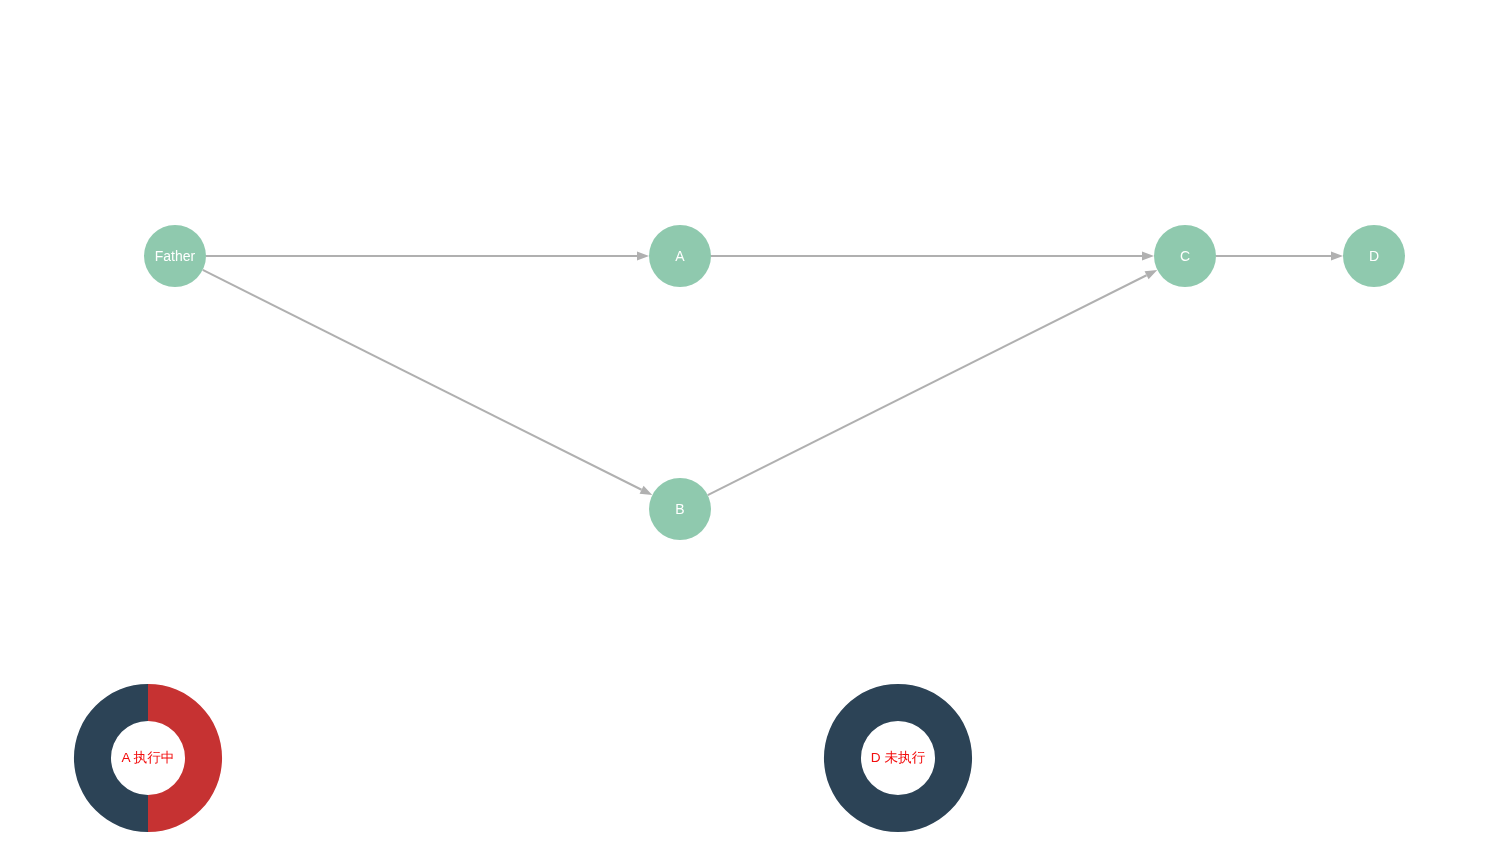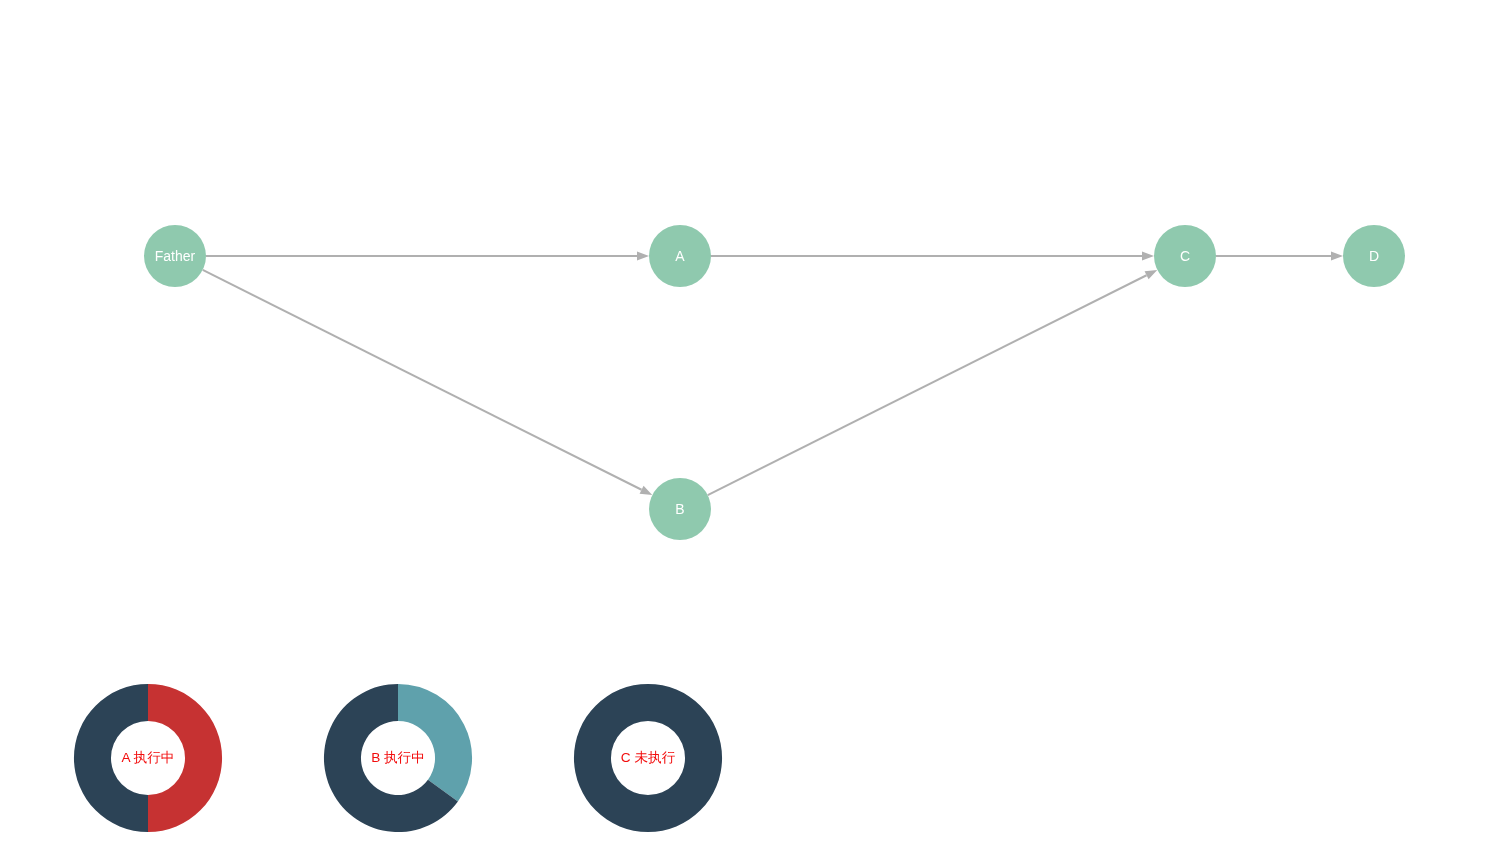--- a/index.html
+++ b/index.html
@@ -94,29 +94,22 @@
     </svg>
 
   <div class="donut-row" id="donut-row">
       <div class="donut" style="left: 57px; top: 14px; width: 156px; height: 168px; text-align: center;">
         <svg viewBox="0 0 156 168" width="156" height="168">
           <path d="M 78 8 A 76 76 0 0 1 78 160 L 78 122 A 38 38 0 0 0 78 46 Z" fill="#c63232"></path>
           <path d="M 78 160 A 76 76 0 0 1 77.99999999999999 8 L 78 46 A 38 38 0 0 0 78 122 Z" fill="#2c4356"></path>
           <text x="78" y="84" class="donut-text" fill="#f20d0d">A 执行中</text>
         </svg>
       </div>
-      <div class="donut" style="left: 307px; top: 14px; width: 156px; height: 168px;">
-        <svg viewBox="0 0 156 168" width="156" height="168">
-          <path d="M 78 8 A 76 76 0 0 1 139.485291572496 128.67167917422796 L 108.742645786248 106.33583958711398 A 38 38 0 0 0 78 46 Z" fill="#5fa1ac"></path>
-          <path d="M 139.485291572496 128.67167917422796 A 76 76 0 1 1 77.99999999999999 8 L 78 46 A 38 38 0 1 0 108.742645786248 106.33583958711398 Z" fill="#2c4356"></path>
-          <text x="78" y="84" class="donut-text" fill="#f20d0d">B 执行中</text>
-        </svg>
-      </div>
-      <div class="donut" style="left: 557px; top: 14px; width: 156px; height: 168px;">
+      <div class="donut" style="left: 807px; top: 14px; width: 156px; height: 168px;">
         <svg viewBox="0 0 156 168" width="156" height="168">
           <path d="M 78 8 A 76 76 0 0 1 78 160 L 78 122 A 38 38 0 0 0 78 46 Z" fill="#2c4356"></path>
           <path d="M 78 160 A 76 76 0 0 1 77.99999999999999 8 L 78 46 A 38 38 0 0 0 78 122 Z" fill="#2c4356"></path>
-          <text x="78" y="84" class="donut-text" fill="#f20d0d">C 未执行</text>
+          <text x="78" y="84" class="donut-text" fill="#f20d0d">D 未执行</text>
         </svg>
       </div>
     </div>
 
 </div>
 
 </body></html>

